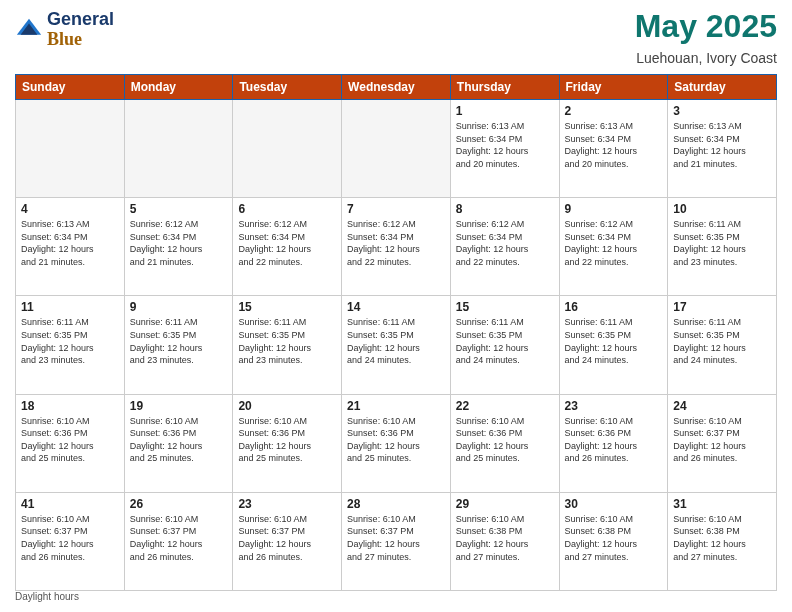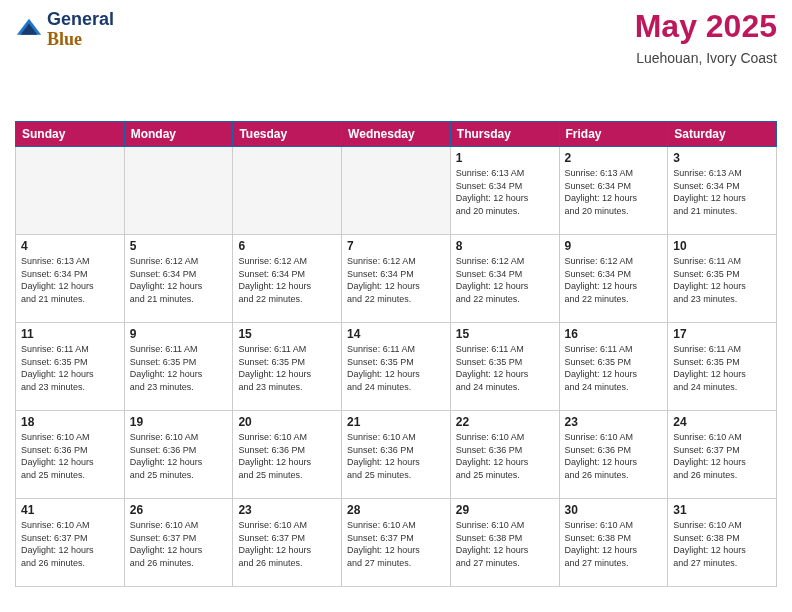--- a/index.html
+++ b/index.html
@@ -9,21 +9,20 @@
       width: 792px;
       height: 612px;
       overflow: hidden;
     }
     .page {
       width: 792px;
       height: 612px;
       padding: 10px 15px;
       display: flex;
       flex-direction: column;
-      gap: 47px;
     }
     .header {
       display: flex;
       justify-content: space-between;
       align-items: flex-start;
       margin-bottom: 8px;
     }
     .logo {
       display: flex;
       align-items: center;
@@ -42,37 +41,37 @@
     .logo-icon {
       width: 28px;
       height: 28px;
     }
     .title-block {
       text-align: right;
     }
     .month-title {
       font-size: 32px;
       font-weight: bold;
-      color: #be185d;
+      color: #0f766e;
       line-height: 1;
     }
     .subtitle {
       font-size: 14px;
       color: #444;
       margin-top: 8px;
     }
     .calendar {
       flex: 1;
       border: 1px solid #ccc;
       border-collapse: collapse;
       width: 100%;
       table-layout: fixed;
     }
     .calendar th {
-      background: #be185d;
+      background: #c2410c;
       color: #fff;
       text-align: left;
       padding: 5px 6px;
       font-size: 12px;
       font-weight: bold;
       border: 1px solid #1a60aa;
     }
     .calendar td {
       border: 1px solid #ccc;
       vertical-align: top;

